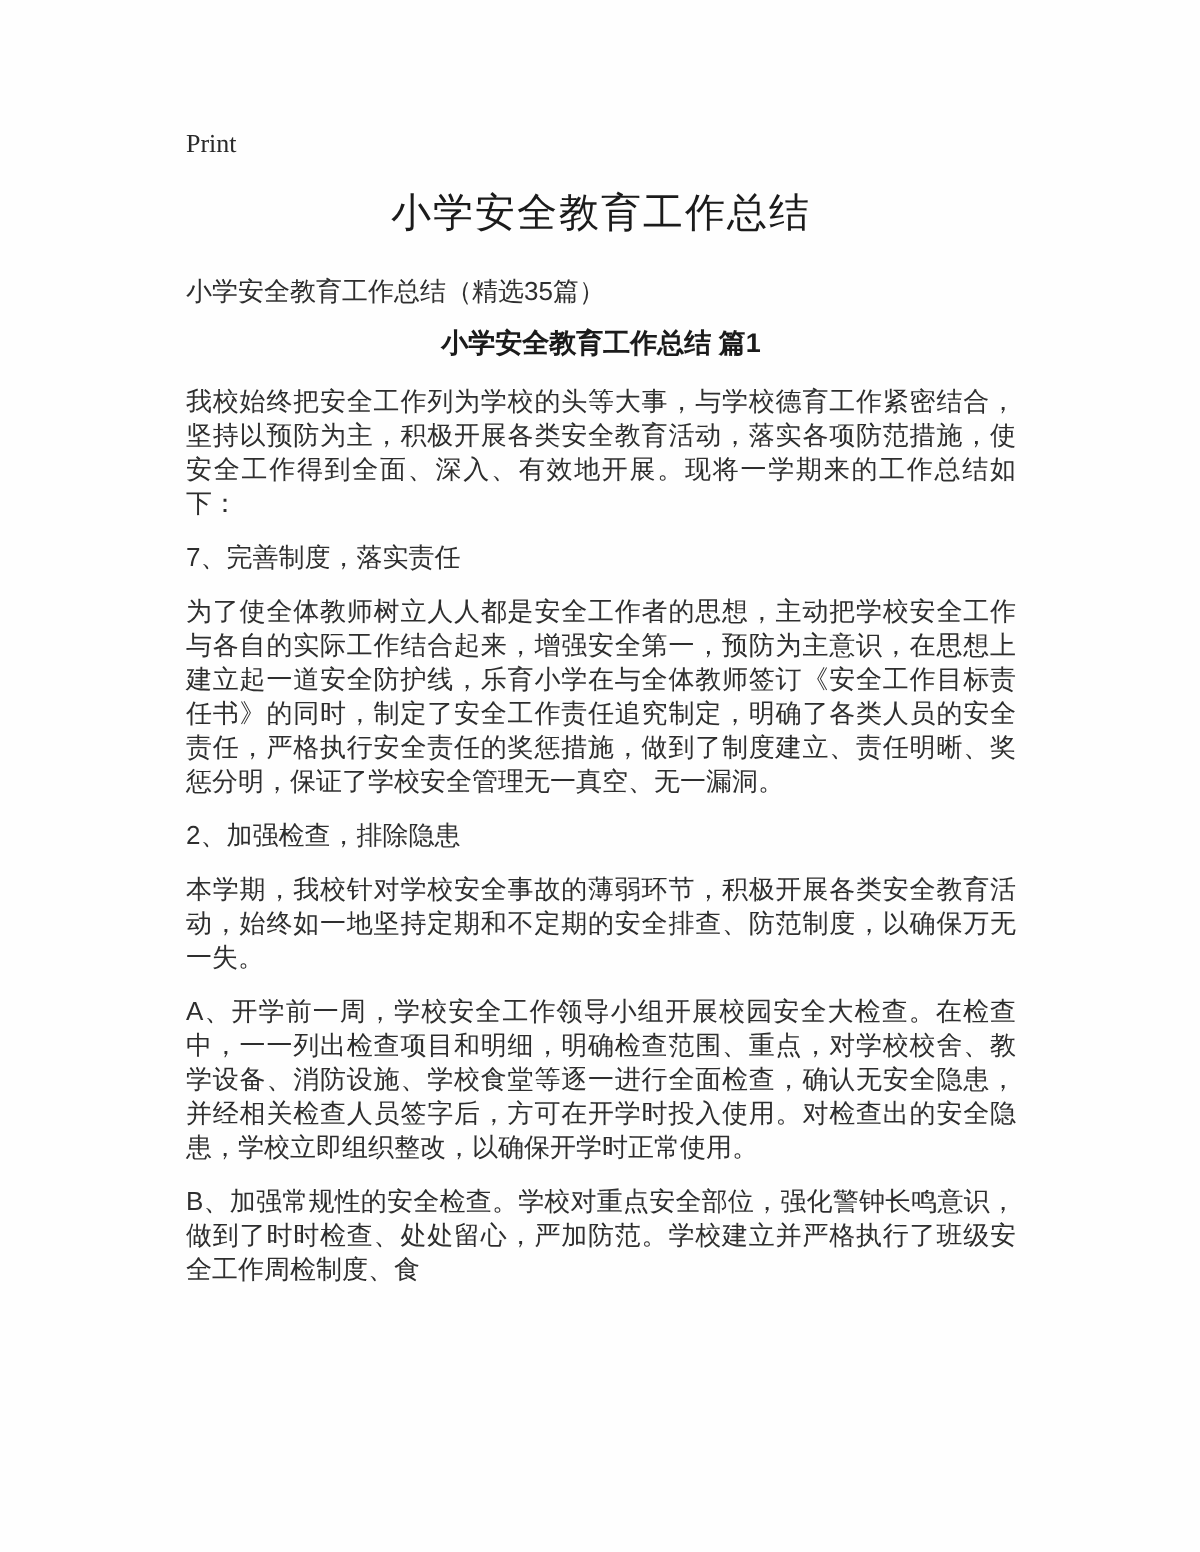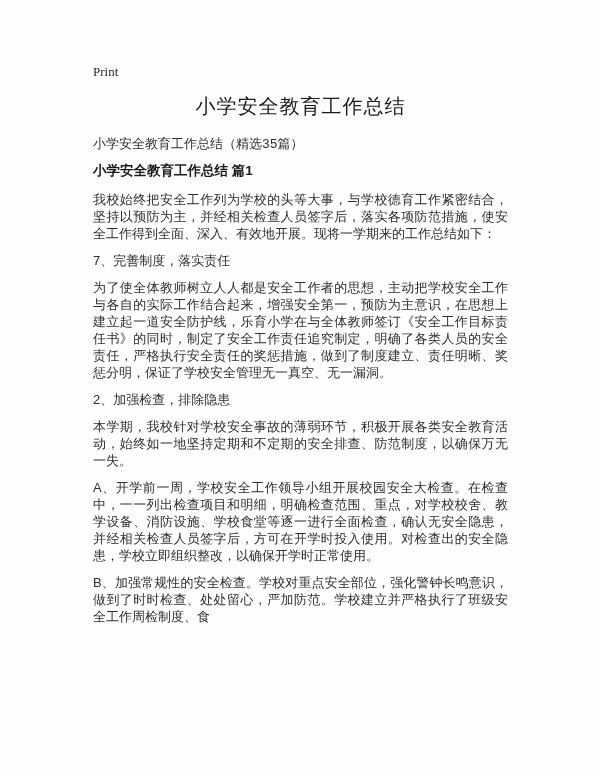--- a/index.html
+++ b/index.html
@@ -38,28 +38,28 @@
     color: #1b1b1b;
     letter-spacing: 1px;
     line-height: 24px;
   }
   .doc-subtitle {
     margin: 19px 0 0 0;
     font-size: 13px;
     font-weight: normal;
     color: #2e2e2e;
     line-height: 16px;
-    font-family: Liberation Mono, monospace;
   }
   .section-heading {
     margin: 9px 0 0 0;
     font-size: 13.5px;
     font-weight: bold;
     color: #1b1b1b;
     line-height: 17px;
+    text-align: center;
   }
   .article-body {
     margin-top: 12px;
   }
   .article-body p {
     margin: 0 0 10px 0;
     font-size: 13px;
     line-height: 17px;
     color: #2e2e2e;
     text-align: justify;
@@ -75,21 +75,21 @@
 <div class="page">
   <span class="print-link">Print</span>
 
   <h1 class="doc-title">小学安全教育工作总结</h1>
 
   <p class="doc-subtitle">小学安全教育工作总结（精选35篇）</p>
 
   <h2 class="section-heading">小学安全教育工作总结 篇1</h2>
 
   <div class="article-body">
-      <p class="p">我校始终把安全工作列为学校的头等大事，与学校德育工作紧密结合，坚持以预防为主，并经相关检查人员签字后，落实各项防范措施，使安全工作得到全面、深入、有效地开展。现将一学期来的工作总结如下：</p>
+      <p class="p">我校始终把安全工作列为学校的头等大事，与学校德育工作紧密结合，坚持以预防为主，积极开展各类安全教育活动，落实各项防范措施，使安全工作得到全面、深入、有效地开展。现将一学期来的工作总结如下：</p>
       <p class="h">7、完善制度，落实责任</p>
       <p class="p">为了使全体教师树立人人都是安全工作者的思想，主动把学校安全工作与各自的实际工作结合起来，增强安全第一，预防为主意识，在思想上建立起一道安全防护线，乐育小学在与全体教师签订《安全工作目标责任书》的同时，制定了安全工作责任追究制定，明确了各类人员的安全责任，严格执行安全责任的奖惩措施，做到了制度建立、责任明晰、奖惩分明，保证了学校安全管理无一真空、无一漏洞。</p>
       <p class="h">2、加强检查，排除隐患</p>
       <p class="p">本学期，我校针对学校安全事故的薄弱环节，积极开展各类安全教育活动，始终如一地坚持定期和不定期的安全排查、防范制度，以确保万无一失。</p>
       <p class="p">A、开学前一周，学校安全工作领导小组开展校园安全大检查。在检查中，一一列出检查项目和明细，明确检查范围、重点，对学校校舍、教学设备、消防设施、学校食堂等逐一进行全面检查，确认无安全隐患，并经相关检查人员签字后，方可在开学时投入使用。对检查出的安全隐患，学校立即组织整改，以确保开学时正常使用。</p>
       <p class="p">B、加强常规性的安全检查。学校对重点安全部位，强化警钟长鸣意识，做到了时时检查、处处留心，严加防范。学校建立并严格执行了班级安全工作周检制度、食</p>
     </div>
 </div>
 
 </body></html>

